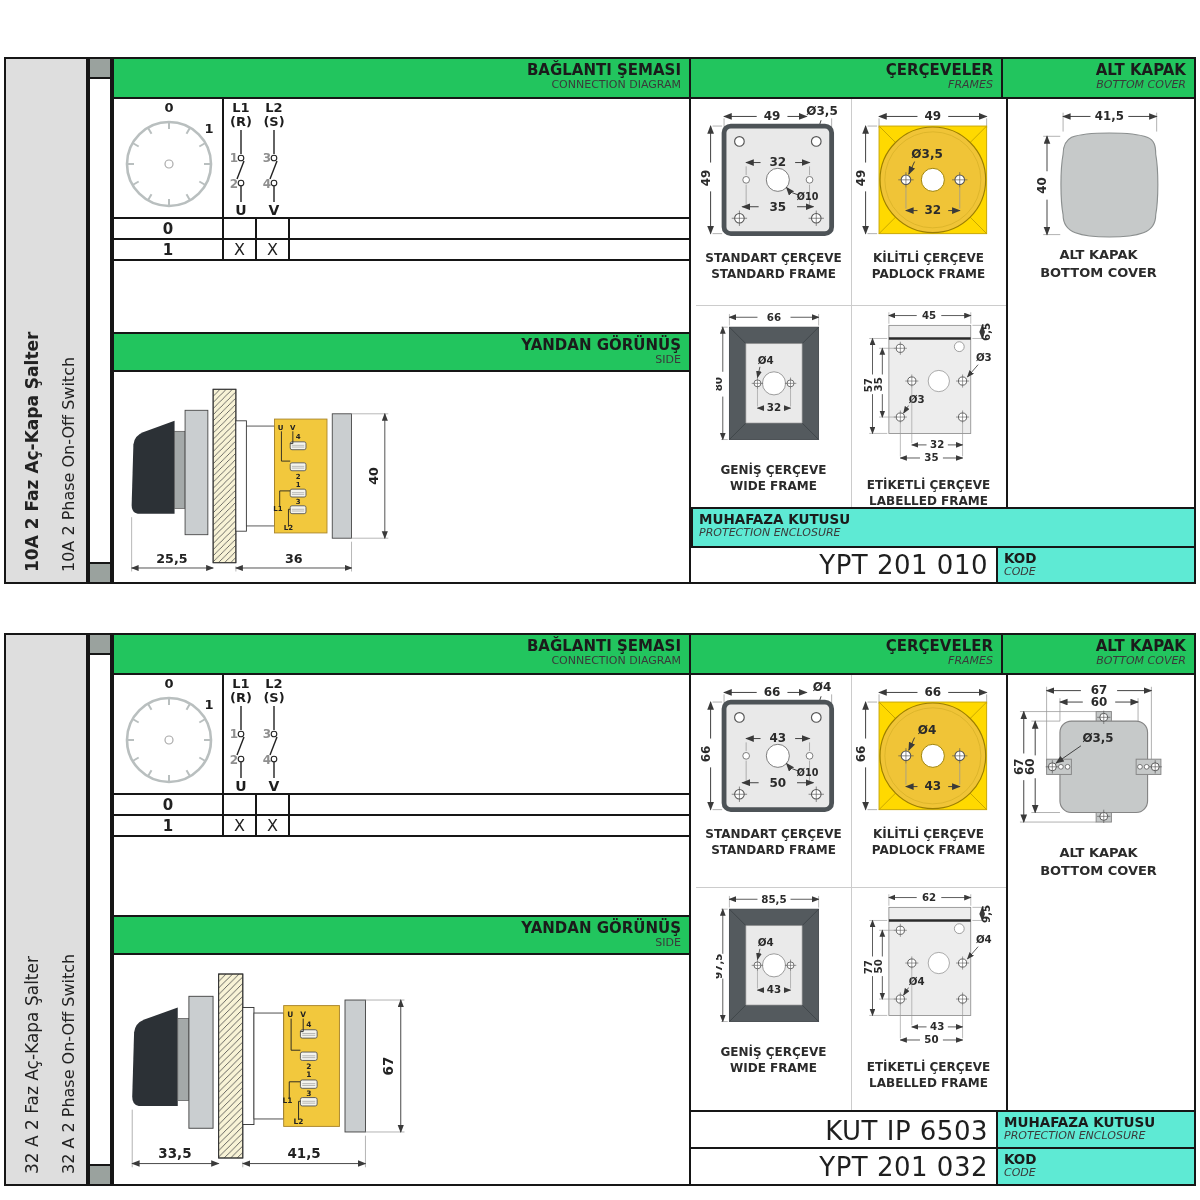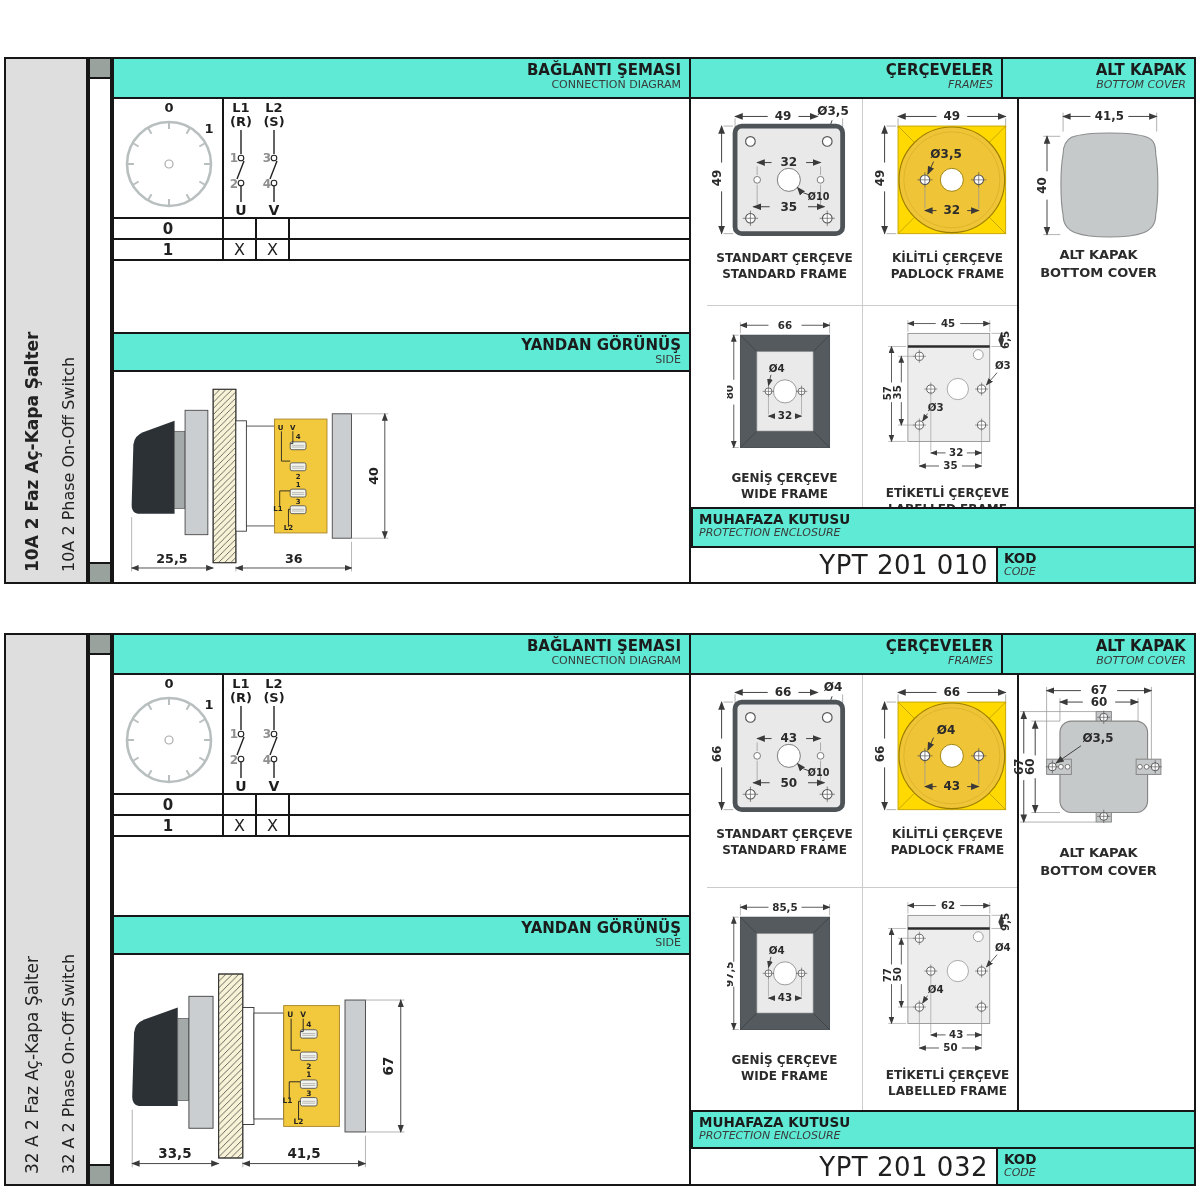--- a/index.html
+++ b/index.html
@@ -12,21 +12,21 @@
   .sidebar { position:absolute; left:0; top:0; bottom:0; width:84px; background:#dedede; border:2px solid #161616; }
   .sb-tr,.sb-en { position:absolute; bottom:10px; white-space:nowrap; transform-origin:0 100%; transform:rotate(-90deg); color:#222; }
   .sb-tr { left:36px; font-size:17px; } .sb-tr.b { font-weight:bold; }
   .sb-en { left:72px; font-size:16px; }
   .strip { position:absolute; left:84px; top:0; bottom:0; width:24px; background:#fff; border-left:2px solid #161616; border-right:2px solid #161616; }
   .sq { position:absolute; left:-2px; right:-2px; height:22px; background:#9aa29e; border:2px solid #161616; }
   .sq.t { top:0; } .sq.bm { bottom:0; }
 
   
   .main { position:absolute; left:108px; right:0; top:0; bottom:0; border:2px solid #161616; }
-  .hdr { background:#5eead4; text-align:right; padding:2px 8px 0 0; }
+  .hdr { background:#22c55e; text-align:right; padding:2px 8px 0 0; }
   .h1 { font-weight:bold; font-size:15px; color:#1b1b1b; line-height:1.2; }
   .h2 { font-size:11px; color:#3a3a3a; line-height:1.15; } .it { font-style:italic; }
 
   .conn-region { position:absolute; left:0; top:0; width:577px; height:100%; border-right:2px solid #161616; }
   .hdr-conn { position:absolute; left:0; top:0; right:0; height:40px; border-bottom:2px solid #161616; }
   .dial-cell { position:absolute; left:0; top:40px; width:110px; height:118px; border-right:2px solid #161616; }
   .dial-svg { position:absolute; left:2px; top:2px; }
   .contacts-svg { position:absolute; left:110px; top:40px; }
   .trow { position:absolute; left:0; width:100%; display:flex; border-top:2px solid #161616; }
   .row0 { top:158px; height:21px; } .row1 { top:179px; height:23px; border-bottom:2px solid #161616; }
@@ -35,22 +35,22 @@
   .tu,.tv { width:33px; font-size:16px; }
   .tfill { flex:1; }
   .side-hdr { position:absolute; left:0; right:0; height:40px; border-top:2px solid #161616; border-bottom:2px solid #161616; }
   .p0 .side-hdr { top:273px; } .p1 .side-hdr { top:280px; }
   .side-svg { position:absolute; left:8px; }
   .p0 .side-svg { top:318px; height:198px; } .p1 .side-svg { top:326px; height:210px; }
 
   .right-region { position:absolute; left:577px; right:0; top:0; bottom:0; }
   .hdr-frames { position:absolute; left:0; top:0; width:312px; height:40px; border-right:2px solid #161616; border-bottom:2px solid #161616; }
   .hdr-cover { position:absolute; left:312px; right:0; top:0; height:40px; border-bottom:2px solid #161616; }
-  .frames-col { position:absolute; left:16px; top:40px; width:312px; border-right:2px solid #161616;
-                display:grid; grid-template-columns:155px 155px;gap:8px; }
+  .frames-col { position:absolute; left:5px; top:40px; width:312px; border-right:2px solid #161616;
+                display:grid; grid-template-columns:155px 155px; }
   .p0 .frames-col { height:408px; grid-template-rows:206px auto; }
   .p1 .frames-col { height:435px; grid-template-rows:212px auto; }
   .frames-col::before { content:""; position:absolute; left:155px; top:0; bottom:0; width:1px; background:#ccc; }
   .p0 .frames-col::after, .p1 .frames-col::after { content:""; position:absolute; left:0; right:0; height:1px; background:#ccc; }
   .p0 .frames-col::after { top:206px; } .p1 .frames-col::after { top:212px; }
   .fcell { display:flex; flex-direction:column; align-items:center; padding-top:4px; }
   .flabel { font-weight:bold; font-size:12px; line-height:1.2; text-align:center; color:#2b2b2b; margin-top:2px; }
   .cover-col { position:absolute; left:312px; right:0; top:40px; display:flex; flex-direction:column; align-items:center; padding-top:8px; }
   .p0 .cover-col { height:408px; } .p1 .cover-col { height:435px; }
   .clabel { font-weight:bold; font-size:13px; line-height:1.25; text-align:center; color:#2b2b2b; margin-top:2px; }
@@ -771,20 +771,21 @@
             <circle cx="145" cy="88" r="2.5" fill="#fff" stroke="#666" stroke-width="0.9"></circle>
             <circle cx="138" cy="88" r="2.5" fill="#fff" stroke="#666" stroke-width="0.9"></circle>
           <text class="dimt" x="94" y="62">Ø3,5</text>
           <line class="dim" x1="76" y1="66" x2="50" y2="84" marker-end="url(#ar)"></line>
         </svg>
         <div class="clabel">ALT KAPAK</div>
         <div class="clabel">BOTTOM COVER</div>
       </div>
 
       <div class="enc-row">
+        <div class="big-val">KUT IP 6503</div>
         <div class="row-lbl">
           <div class="h1">MUHAFAZA KUTUSU</div>
           <div class="h2 it">PROTECTION ENCLOSURE</div>
         </div>
       </div>
       <div class="code-row">
         <div class="big-val">YPT 201 032</div>
         <div class="row-lbl">
           <div class="h1">KOD</div>
           <div class="h2 it">CODE</div>

